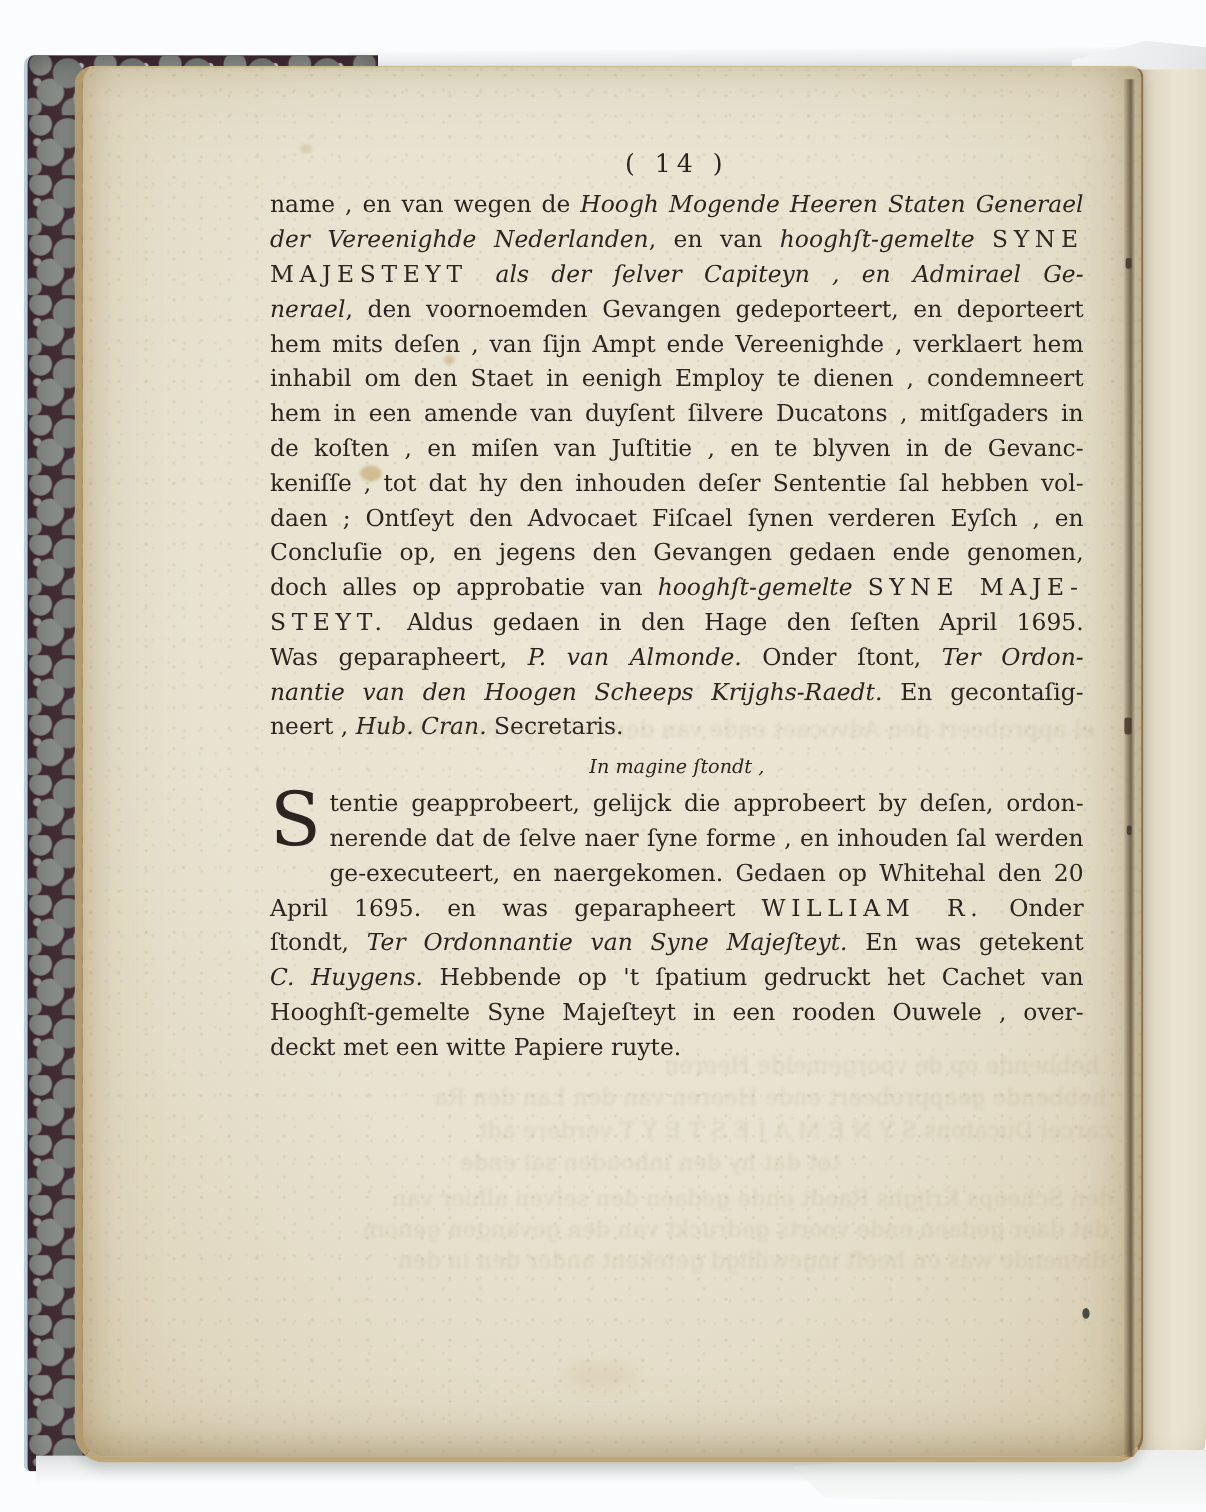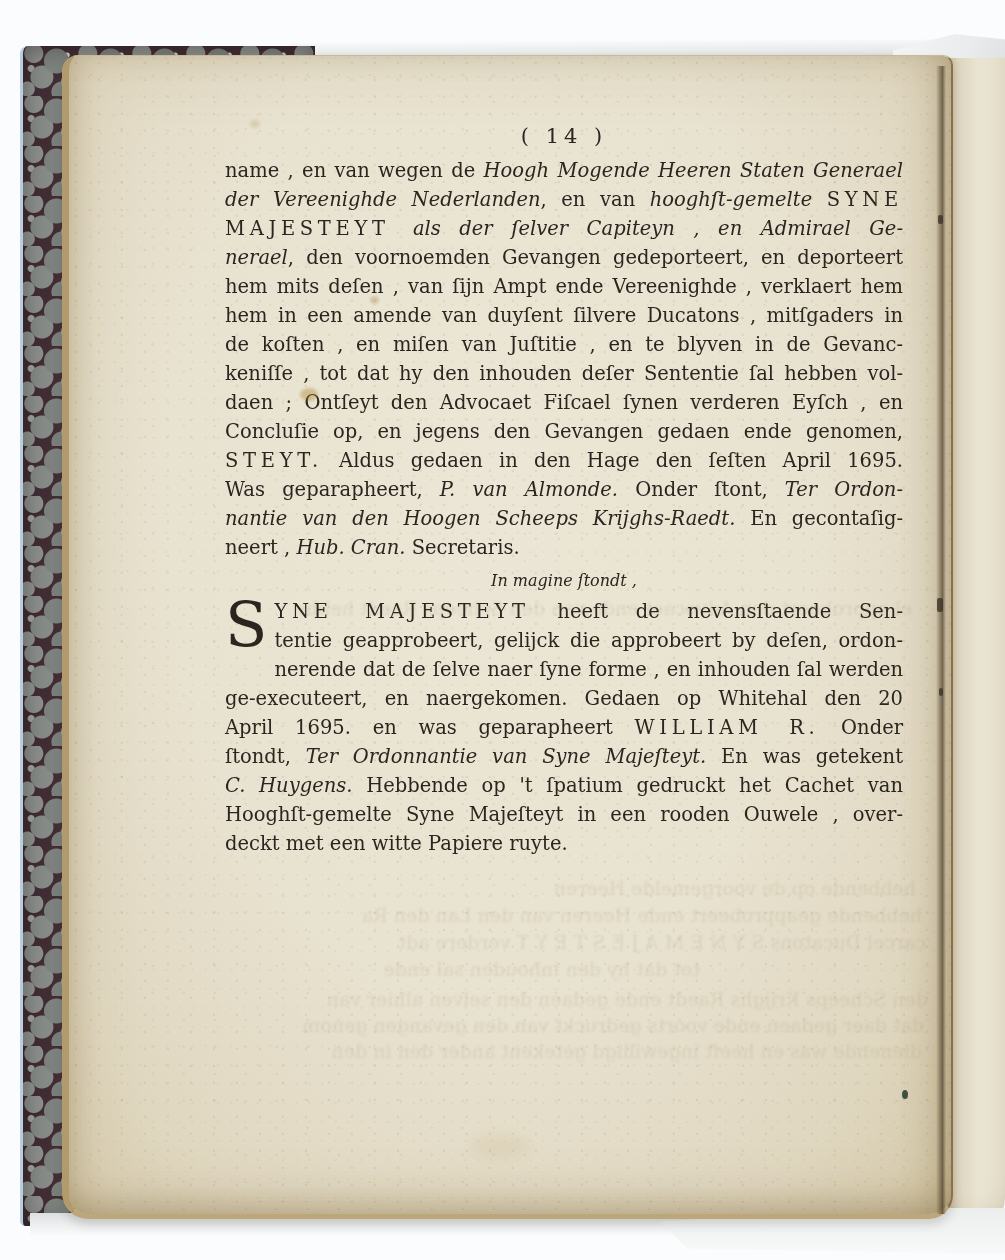--- a/index.html
+++ b/index.html
@@ -138,34 +138,35 @@
   <div class="main-page">
     <div class="grain"></div>
     <div class="textcol">
       <div class="pagenum">( 14 )</div>
       <div id="para1">
           <div class="line"><span class="seg-r">name , en van wegen de </span><span class="seg-i">Hoogh Mogende Heeren Staten Generael</span></div>
           <div class="line"><span class="seg-i">der Vereenighde Nederlanden</span><span class="seg-r">, en van </span><span class="seg-i">hooghſt-gemelte </span><span class="seg-c">SYNE</span></div>
           <div class="line"><span class="seg-c">MAJESTEYT </span><span class="seg-i">als der ſelver Capiteyn , en Admirael Ge-</span></div>
           <div class="line"><span class="seg-i">nerael</span><span class="seg-r">, den voornoemden Gevangen gedeporteert, en deporteert</span></div>
           <div class="line"><span class="seg-r">hem mits deſen , van ſijn Ampt ende Vereenighde , verklaert hem</span></div>
+          <div class="line"><span class="seg-r">inhabil om den Staet in eenigh Employ te dienen , condemneert</span></div>
           <div class="line"><span class="seg-r">hem in een amende van duyſent ſilvere Ducatons , mitſgaders in</span></div>
           <div class="line"><span class="seg-r">de koſten , en miſen van Juſtitie , en te blyven in de Gevanc-</span></div>
           <div class="line"><span class="seg-r">keniſſe , tot dat hy den inhouden deſer Sententie ſal hebben vol-</span></div>
           <div class="line"><span class="seg-r">daen ; Ontſeyt den Advocaet Fiſcael ſynen verderen Eyſch , en</span></div>
           <div class="line"><span class="seg-r">Concluſie op, en jegens den Gevangen gedaen ende genomen,</span></div>
+          <div class="line"><span class="seg-r">doch alles op approbatie van </span><span class="seg-i">hooghſt-gemelte </span><span class="seg-c">SYNE MAJE-</span></div>
           <div class="line"><span class="seg-c">STEYT.</span><span class="seg-r">  Aldus gedaen in den Hage den ſeſten April 1695.</span></div>
           <div class="line"><span class="seg-r">Was geparapheert, </span><span class="seg-i">P. van Almonde.</span><span class="seg-r"> Onder ſtont, </span><span class="seg-i">Ter Ordon-</span></div>
           <div class="line"><span class="seg-i">nantie van den Hoogen Scheeps Krijghs-Raedt.</span><span class="seg-r"> En gecontaſig-</span></div>
           <div class="line nj"><span class="seg-r">neert , </span><span class="seg-i">Hub. Cran.</span><span class="seg-r"> Secretaris.</span></div>
         </div>
       <div class="heading">In magine ſtondt ,</div>
       <div id="para2">
           <span class="dropcap">S</span>
-          <div class="line"><span class="seg-c">YNE MAJESTEYT</span><span class="seg-r"> heeft de nevensſtaende Sen-</span></div>
           <div class="line"><span class="seg-r">tentie geapprobeert, gelijck die approbeert by deſen, ordon-</span></div>
           <div class="line p2-l3"><span class="seg-r">nerende dat de ſelve naer ſyne forme , en inhouden ſal werden</span></div>
           <div class="line"><span class="seg-r">ge-executeert, en naergekomen.  Gedaen op Whitehal den 20</span></div>
           <div class="line"><span class="seg-r">April 1695. en was geparapheert </span><span class="seg-c">WILLIAM R.</span><span class="seg-r"> Onder</span></div>
           <div class="line"><span class="seg-r">ſtondt, </span><span class="seg-i">Ter Ordonnantie van Syne Majeſteyt.</span><span class="seg-r">  En was getekent</span></div>
           <div class="line"><span class="seg-i">C. Huygens.</span><span class="seg-r"> Hebbende op 't ſpatium gedruckt het Cachet van</span></div>
           <div class="line"><span class="seg-r">Hooghſt-gemelte Syne Majeſteyt in een rooden Ouwele , over-</span></div>
           <div class="line nj"><span class="seg-r">deckt met een witte Papiere ruyte.</span></div>
         </div>
     </div>

